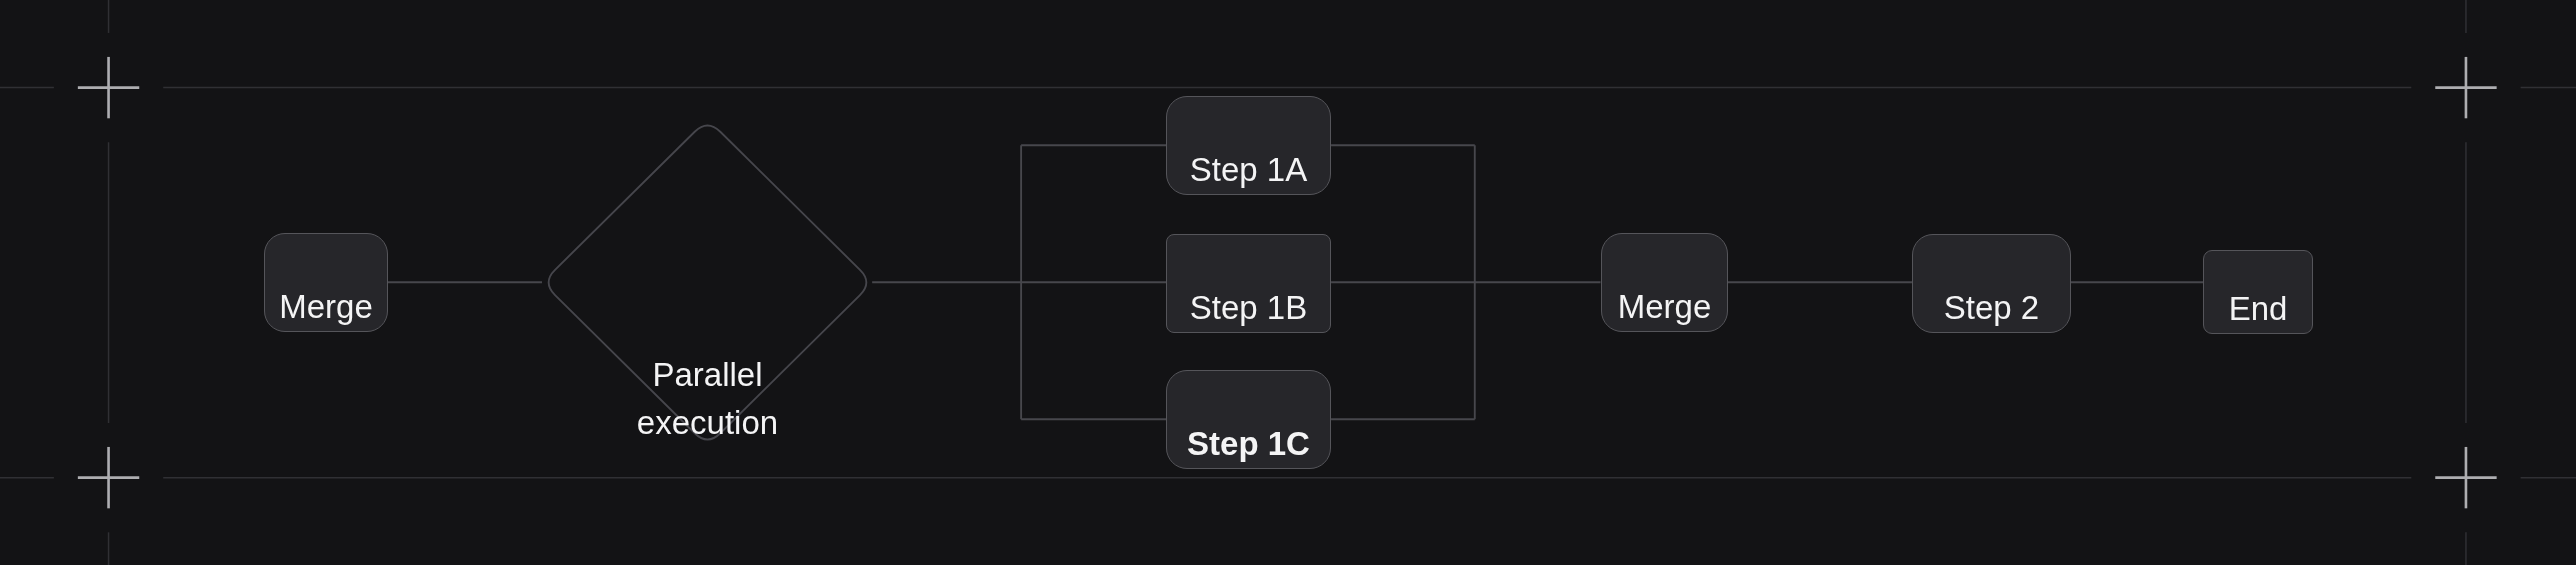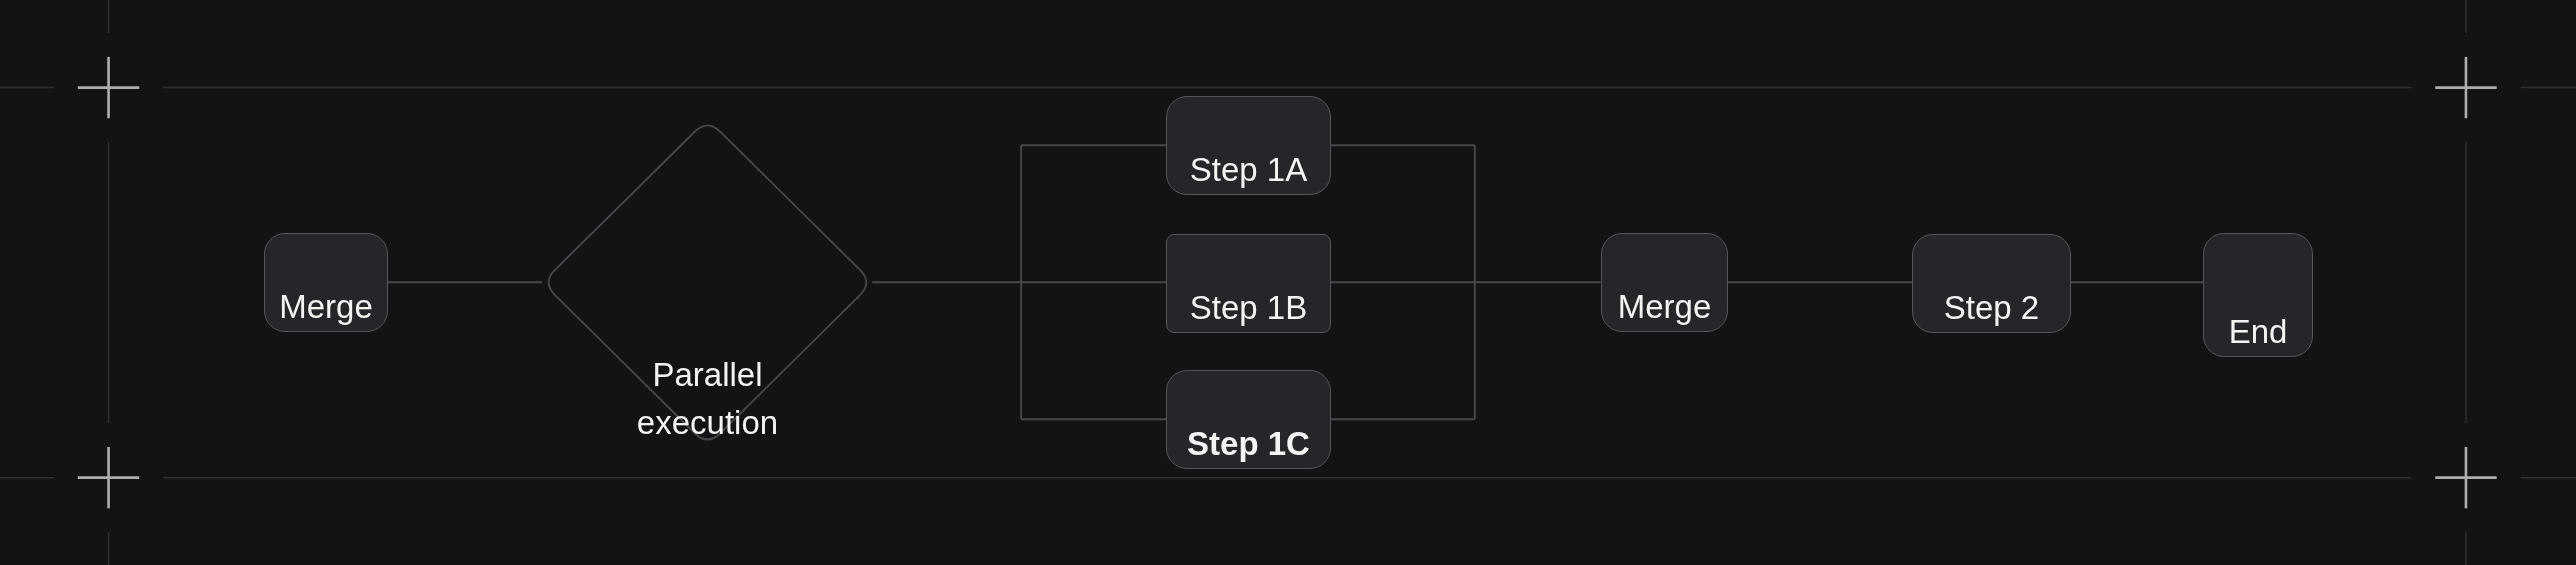--- a/index.html
+++ b/index.html
@@ -112,18 +112,18 @@
       </div>
       <div class="node rect" style="left: 1166px; top: 370px; width: 165px; height: 99px; font-weight: bold;">
         <span class="node-label">Step 1C</span>
       </div>
       <div class="node rect" style="left: 1601px; top: 233px; width: 127px; height: 99px;">
         <span class="node-label">Merge</span>
       </div>
       <div class="node rect" style="left: 1912px; top: 234px; width: 159px; height: 99px;">
         <span class="node-label">Step 2</span>
       </div>
-      <div class="node rect" style="left: 2203px; top: 233px; width: 110px; height: 124px;">
+      <div class="node rect" style="left: 2203px; top: 250px; width: 110px; height: 84px; border-radius: 9px;">
         <span class="node-label">End</span>
       </div>
     </div>
 </div>
 
 
 </body></html>

